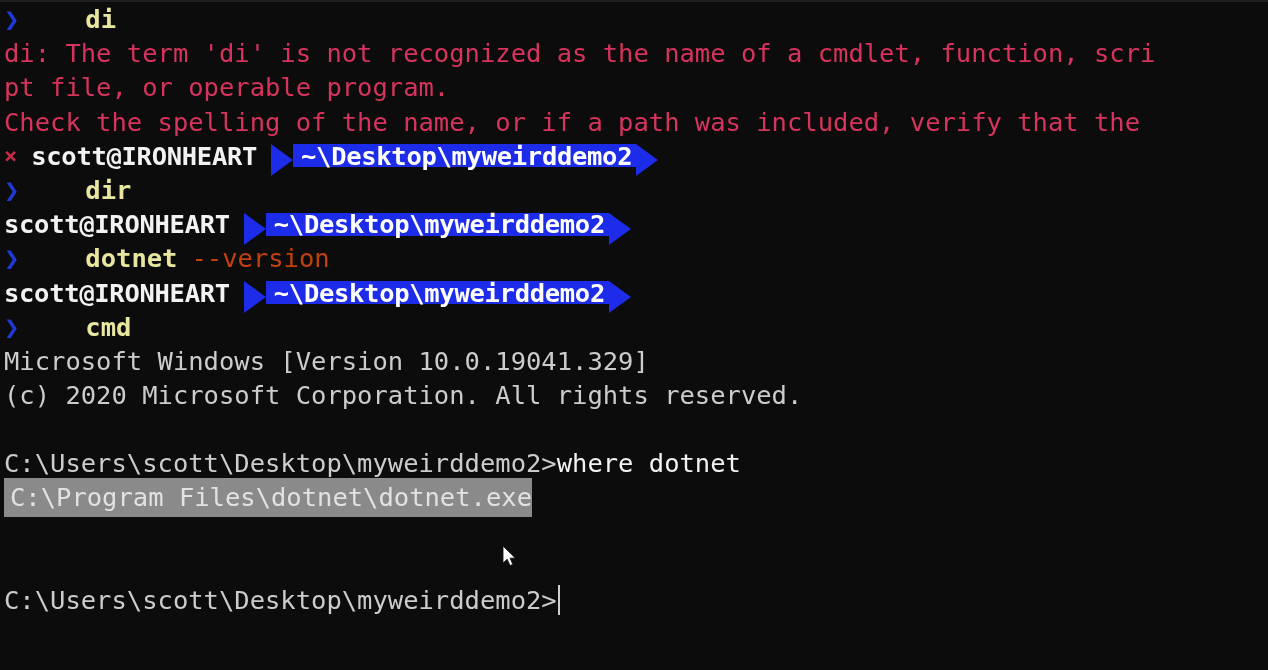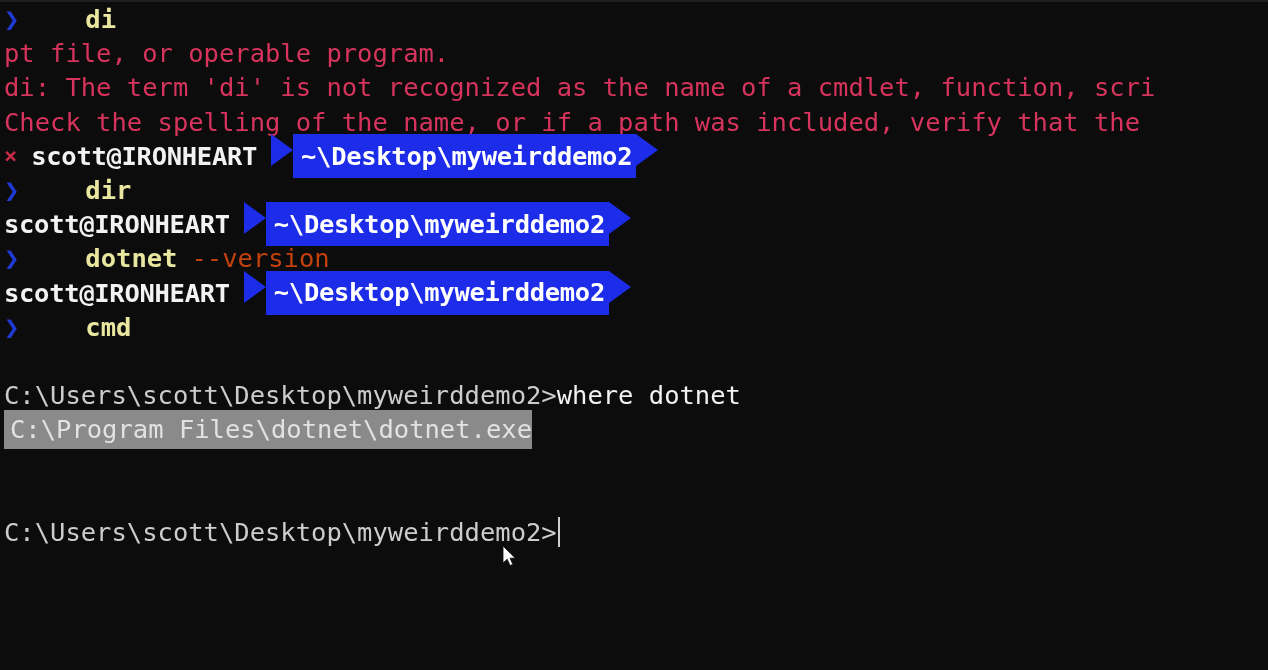--- a/index.html
+++ b/index.html
@@ -64,21 +64,21 @@
   }
   .pl-user {
     color: #f2f2f2;
     font-weight: bold;
     letter-spacing: -0.3px;
   }
   .pl-gap { width: 14px; }
   .pl-seg {
     display: flex;
     align-items: stretch;
-    height: 44px;
+    height: 23px;
   }
   .pl-cap-left {
     width: 0;
     height: 0;
     border-top: 16.5px solid transparent;
     border-bottom: 16.5px solid transparent;
     border-left: 22px solid #1c2ce8;
   }
   .pl-body {
     background: #1c2ce8;
@@ -121,24 +121,24 @@
 <body>
 
 <div id="terminal">
   <div class="buffer">
 
     <div class="line">
       <span class="tok-chevron">❯</span><span class="tok-cmd">di</span>
     </div>
 
     <div class="line">
+      <span class="tok-err">di: The term 'di' is not recognized as the name of a cmdlet, function, scri</span>
+    </div>
+    <div class="line">
       <span class="tok-err">pt file, or operable program.</span>
-    </div>
-    <div class="line">
-      <span class="tok-err">di: The term 'di' is not recognized as the name of a cmdlet, function, scri</span>
     </div>
     <div class="line">
       <span class="tok-err">Check the spelling of the name, or if a path was included, verify that the</span>
     </div>
 
     <div class="prompt-row">
       <span class="tok-xmark">×</span>
       <span class="pl-user">scott@IRONHEART</span>
       <span class="pl-gap"></span>
       <span class="pl-seg">
@@ -174,20 +174,26 @@
         <span class="pl-cap-left"></span>
         <span class="pl-body">~\Desktop\myweirddemo2</span>
         <span class="pl-cap-right"></span>
       </span>
     </div>
 
     <div class="line">
       <span class="tok-chevron">❯</span><span class="tok-cmd">cmd</span>
     </div>
 
+    <div class="line">
+      <span class="tok-out">Microsoft Windows [Version 10.0.19041.329]</span>
+    </div>
+    <div class="line">
+      <span class="tok-out">(c) 2020 Microsoft Corporation. All rights reserved.</span>
+    </div>
 
     <div class="line"></div>
 
     <div class="line">
       <span class="tok-out">C:\Users\scott\Desktop\myweirddemo2&gt;</span><span class="tok-white">where dotnet</span>
     </div>
 
     <div class="line">
       <span class="tok-selected">C:\Program Files\dotnet\dotnet.exe</span>
     </div>

